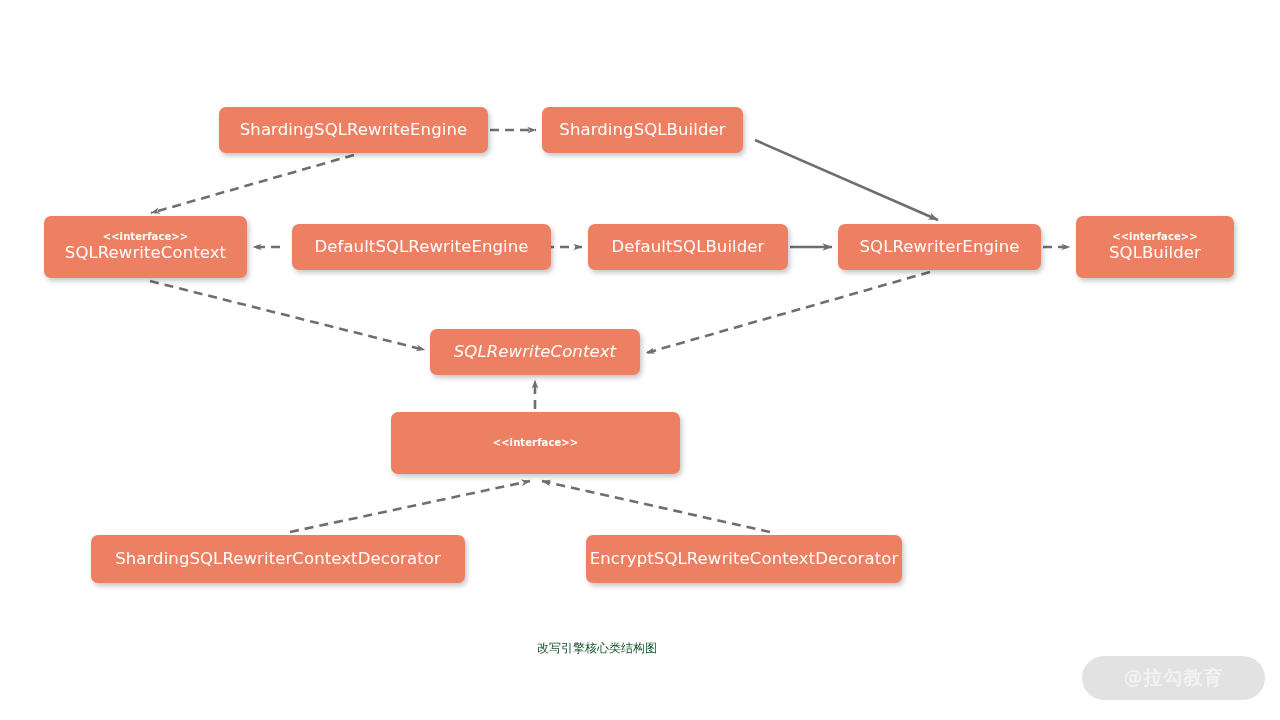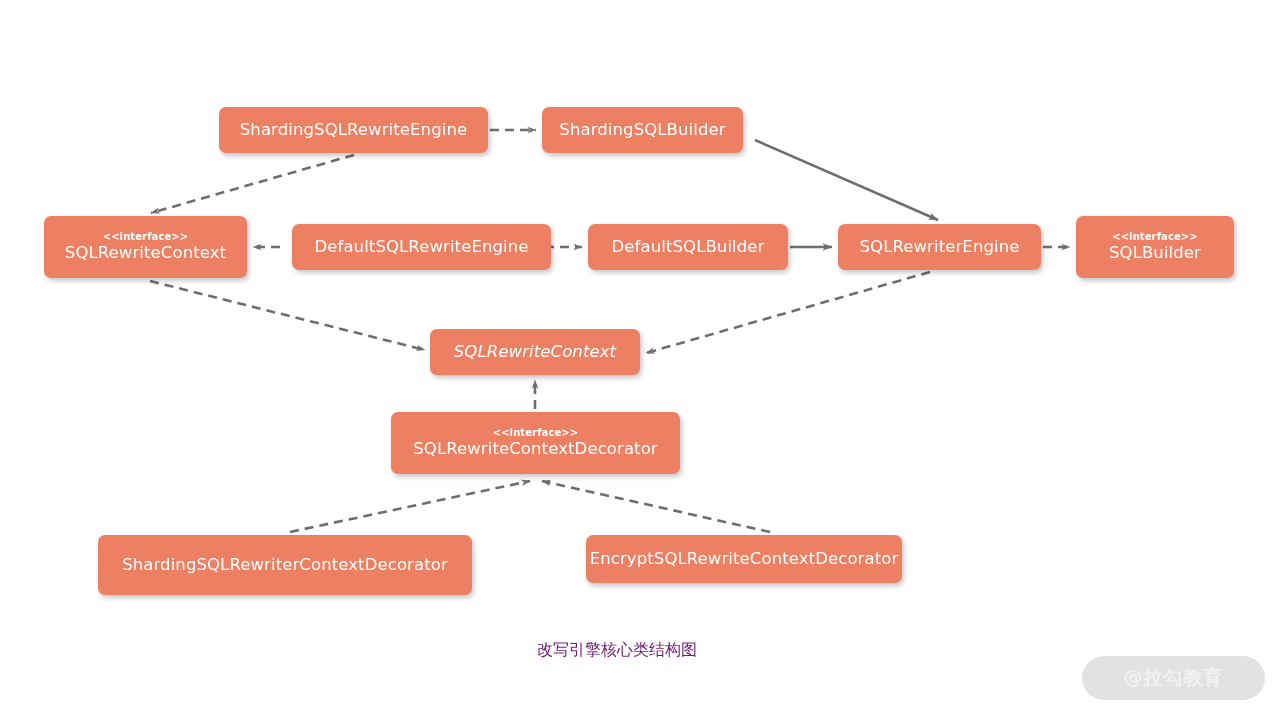--- a/index.html
+++ b/index.html
@@ -52,22 +52,22 @@
   }
   .node .cname {
     font-size: 16.5px;
     font-weight: 400;
   }
   .node.single .cname {
     font-size: 16.5px;
   }
   .caption {
     position: absolute;
-    color: #701a75;
-    font-size: 16px;
+    color: #14532d;
+    font-size: 12px;
     font-family: "DejaVu Sans", "Liberation Sans", sans-serif;
     white-space: nowrap;
   }
   .watermark {
     position: absolute;
     background: #e2e2e2;
     border-radius: 22px;
     color: #f2f2f2;
     display: flex;
     align-items: center;
@@ -130,23 +130,22 @@
       </div>
       <div class="node" style="left: 1076px; top: 216px; width: 158px; height: 62px;">
         <div class="stereotype">&lt;&lt;interface&gt;&gt;</div>
         <div class="cname">SQLBuilder</div>
       </div>
       <div class="node single" style="left: 430px; top: 329px; width: 210px; height: 46px; font-style: italic;">
         <div class="cname">SQLRewriteContext</div>
       </div>
       <div class="node" style="left: 391px; top: 412px; width: 289px; height: 62px;">
         <div class="stereotype">&lt;&lt;interface&gt;&gt;</div>
-        <div class="cname">SQLRewriteContextDecorator</div>
       </div>
-      <div class="node single" style="left: 98px; top: 535px; width: 374px; height: 60px;">
+      <div class="node single" style="left: 91px; top: 535px; width: 374px; height: 48px;">
         <div class="cname">ShardingSQLRewriterContextDecorator</div>
       </div>
       <div class="node single" style="left: 586px; top: 535px; width: 316px; height: 48px;">
         <div class="cname">EncryptSQLRewriteContextDecorator</div>
       </div>
     </div>
 
   <div class="caption" id="caption" style="left: 537px; top: 640px;">改写引擎核心类结构图</div>
 
   <div class="watermark" id="watermark" style="left: 1082px; top: 656px; width: 183px; height: 44px;">@拉勾教育</div>

